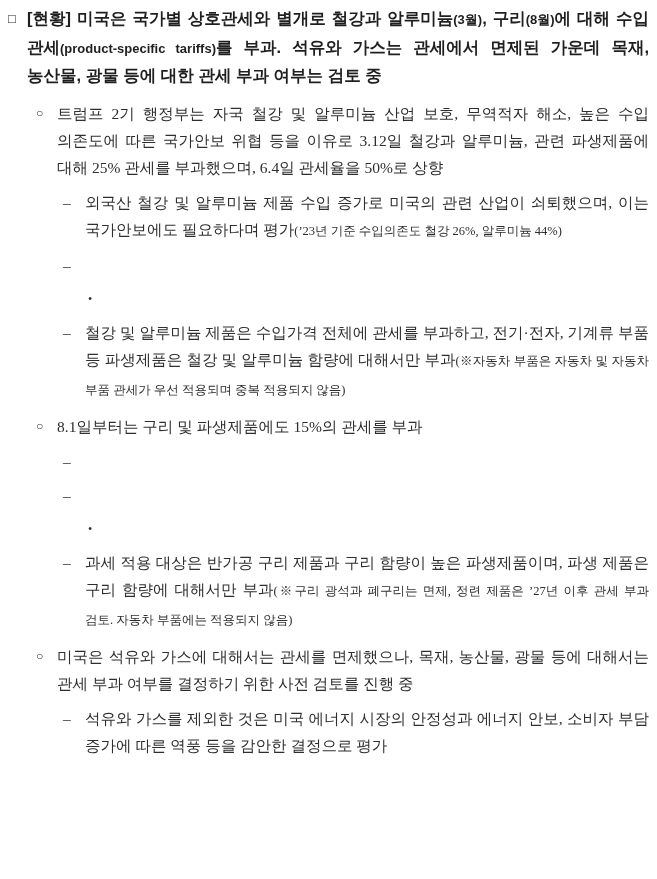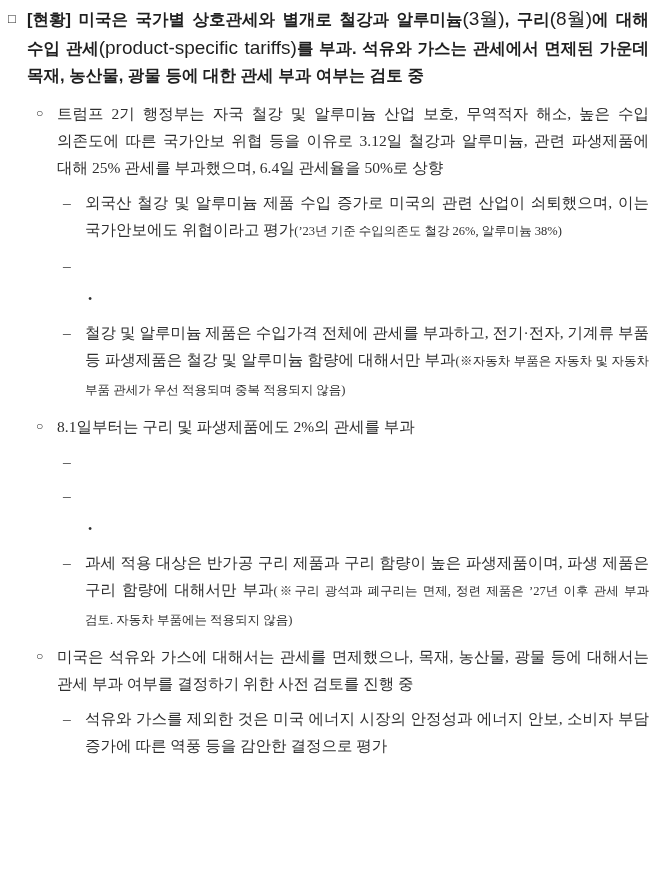--- a/index.html
+++ b/index.html
@@ -36,21 +36,21 @@
   
   .lvl-h1 {
     font-family: "Liberation Sans", sans-serif;
     font-weight: 700;
     font-size: 16.5px;
     line-height: 27.5px;
     color: #1f1f1f;
     margin: 0 0 10px 0;
   }
   .lvl-h1 .marker { width: 19px; font-size: 13px; }
-  .lvl-h1 .small  { font-size: 19px; font-weight: 400; }
+  .lvl-h1 .small  { font-size: 13px; font-weight: 700; }
   
   .lvl-l1 {
     font-size: 15.5px;
     line-height: 27px;
     font-weight: 500;
     margin: 9px 0 8px 0;
     padding-left: 28px;
   }
   .lvl-l1 .marker { width: 21px; font-size: 12px; }
   
@@ -81,35 +81,35 @@
       <div class="block lvl-h1">
         <span class="marker">□</span>
         <span class="text"><span>[현황] 미국은 국가별 상호관세와 별개로 철강과 알루미늄</span><span class="small">(3월)</span><span>, 구리</span><span class="small">(8월)</span><span>에 대해 수입 관세</span><span class="small">(product-specific tariffs)</span><span>를 부과. 석유와 가스는 관세에서 면제된 가운데 목재, 농산물, 광물 등에 대한 관세 부과 여부는 검토 중</span></span>
       </div>
       <div class="block lvl-l1">
         <span class="marker">○</span>
         <span class="text"><span>트럼프 2기 행정부는 자국 철강 및 알루미늄 산업 보호, 무역적자 해소, 높은 수입 의존도에 따른 국가안보 위협 등을 이유로 3.12일 철강과 알루미늄, 관련 파생제품에 대해 25% 관세를 부과했으며, 6.4일 관세율을 50%로 상향</span></span>
       </div>
       <div class="block lvl-l2">
         <span class="marker">–</span>
-        <span class="text"><span>외국산 철강 및 알루미늄 제품 수입 증가로 미국의 관련 산업이 쇠퇴했으며, 이는 국가안보에도 위협이라고 평가</span><span class="small">(’23년 기준 수입의존도 철강 26%, 알루미늄 38%)</span></span>
+        <span class="text"><span>외국산 철강 및 알루미늄 제품 수입 증가로 미국의 관련 산업이 쇠퇴했으며, 이는 국가안보에도 필요하다며 평가</span><span class="small">(’23년 기준 수입의존도 철강 26%, 알루미늄 44%)</span></span>
       </div>
       <div class="block lvl-l2">
         <span class="marker">–</span>
       </div>
       <div class="block lvl-l3">
         <span class="marker">•</span>
       </div>
       <div class="block lvl-l2">
         <span class="marker">–</span>
         <span class="text"><span>철강 및 알루미늄 제품은 수입가격 전체에 관세를 부과하고, 전기·전자, 기계류 부품 등 파생제품은 철강 및 알루미늄 함량에 대해서만 부과</span><span class="small">(※자동차 부품은 자동차 및 자동차 부품 관세가 우선 적용되며 중복 적용되지 않음)</span></span>
       </div>
       <div class="block lvl-l1">
         <span class="marker">○</span>
-        <span class="text"><span>8.1일부터는 구리 및 파생제품에도 2%의 관세를 부과</span></span>
+        <span class="text"><span>8.1일부터는 구리 및 파생제품에도 15%의 관세를 부과</span></span>
       </div>
       <div class="block lvl-l2">
         <span class="marker">–</span>
       </div>
       <div class="block lvl-l2">
         <span class="marker">–</span>
       </div>
       <div class="block lvl-l3">
         <span class="marker">•</span>
       </div>

